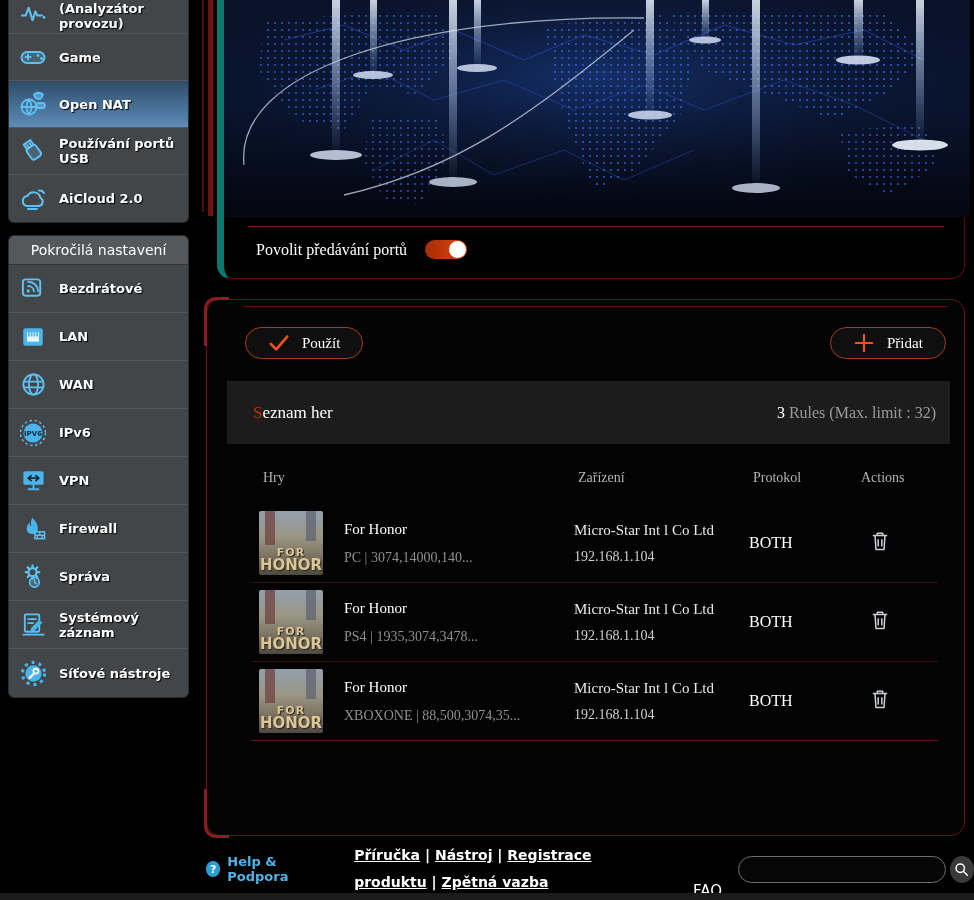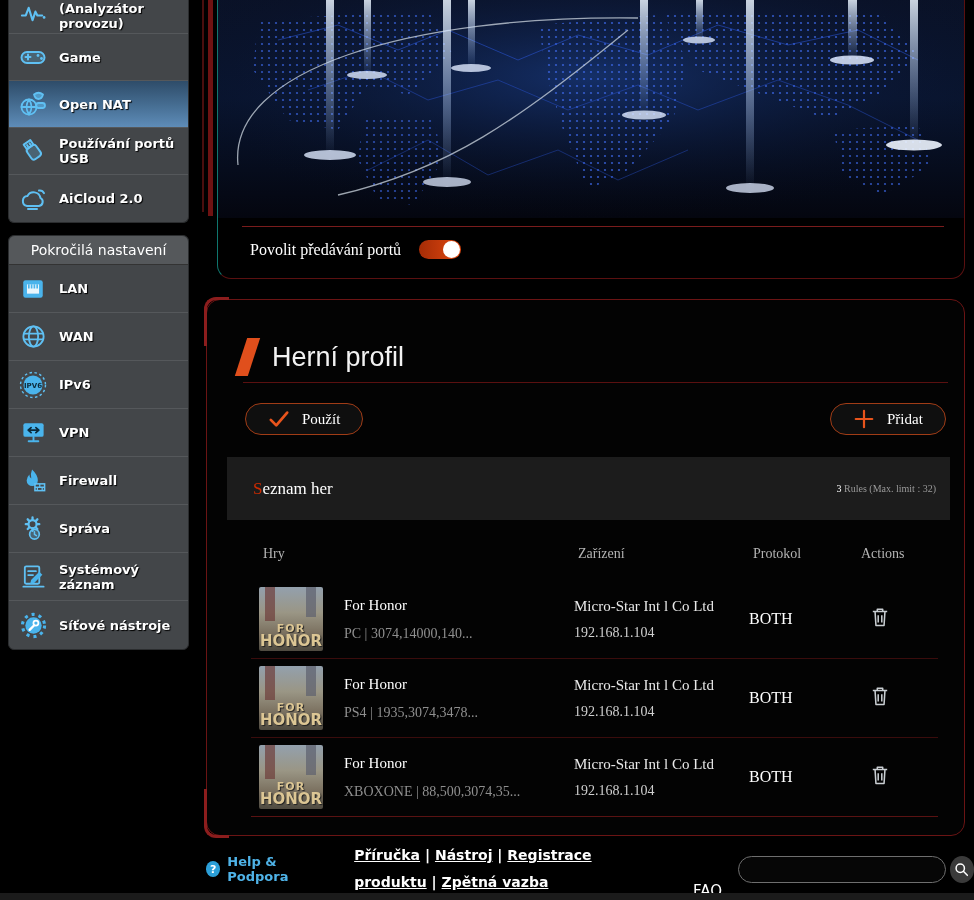--- a/index.html
+++ b/index.html
@@ -20,21 +20,21 @@
               text-shadow:1px 1px 1px #000; }
   .sb-icon { width:34px; min-width:34px; display:flex; justify-content:center; align-items:center; }
   .sb-section-head { background:#55585b; color:#fff; font-size:14px; text-align:center;
                      padding:6px 0; border-radius:6px 6px 0 0; border-bottom:1px solid #333; }
   .adv { margin-top:12px; }
   .adv .sb-item { min-height:48px; }
 
   
   .deco-line { position:absolute; background:#4a0e0e; }
   #panel1 { position:absolute; left:217px; top:0; width:748px; height:279px;
-            border-left:1px solid #0f766e; border-right:1px solid #5a1010; border-bottom:1px solid #5a1010;
+            border-left:7px solid #0f766e; border-right:1px solid #5a1010; border-bottom:1px solid #5a1010;
             border-radius:0 0 14px 14px; background:#000; }
   #map { width:746px; height:218px; display:block; border-radius:0; }
   .red-sep { border-top:1px solid #7a1c1c; margin:8px 20px 0 24px; }
   .toggle-row { display:flex; align-items:center; gap:18px; padding:13px 0 0 32px; }
   .toggle-label { color:#fff; font-size:16px; }
   .toggle { width:42px; height:19px; border-radius:10px; background:linear-gradient(90deg,#a52c06,#e04810);
             position:relative; cursor:pointer; }
   .toggle .knob { position:absolute; right:1px; top:1px; width:17px; height:17px; border-radius:50%; background:#fff; }
 
   #panel2 { position:absolute; left:206px; top:299px; width:759px; height:537px;
@@ -51,21 +51,21 @@
 
   .btn-row { display:flex; justify-content:space-between; padding:20px 18px 0 38px; }
   .pill-btn { display:flex; align-items:center; gap:12px; min-width:116px; height:32px;
               padding:0 22px; background:#0f0f0f; border:1px solid #a03c16; border-radius:22px;
               color:#fff; font-size:15px; font-family:"Liberation Serif", serif; cursor:pointer; }
 
   .list-bar { margin:22px 14px 0 20px; height:63px; background:#1c1c1c;
               display:flex; align-items:center; justify-content:space-between; padding:0 14px 0 26px; }
   .list-title { color:#fff; font-size:17px; }
   .list-title .red { color:#cc2b00; }
-  .rules { color:#9a9a9a; font-size:10px;text-align:right; }
+  .rules { color:#9a9a9a; font-size:16px;text-align:right; }
   .rules .count { color:#fff; }
 
   .gtable { margin:0 26px 0 44px; }
   .g-head { display:grid; grid-template-columns:315px 175px 108px 90px;
             color:#b3b3b3; font-size:14px; padding:26px 0 18px 12px; }
   .g-row { display:grid; grid-template-columns:85px 230px 175px 108px 90px;
            align-items:center; padding:7px 0 7px 8px; border-bottom:1px solid #3a0c0c; }
   .g-row.last { border-bottom:1px solid #5a1212; }
   .thumb { width:64px; height:64px; border-radius:2px; overflow:hidden; position:relative;
            background:linear-gradient(180deg,#93a0ad 0%,#9a9685 40%,#7d7362 70%,#4e4a40 100%); }
@@ -160,20 +160,30 @@
               <path d="M9 24h9"></path>
             </svg>
         </span>
         <span class="sb-label">AiCloud 2.0</span>
       </div>
     </div>
 
     <div class="sb-block adv">
       <div class="sb-section-head">Pokročilá nastavení</div>
 
+      <div class="sb-item">
+        <span class="sb-icon">
+          <svg class="ic" width="27" height="27" viewBox="0 0 28 28" fill="none" stroke="#5fc0f3" stroke-width="2" stroke-linecap="round" stroke-linejoin="round">
+              <rect x="3" y="4.5" width="18" height="17" rx="3"></rect>
+              <circle cx="8.5" cy="16.5" r="1.6" fill="#5fc0f3" stroke="none"></circle>
+              <path d="M8.5 11.5a6 6 0 016 5.5M8.5 7a10.5 10.5 0 0110.5 10"></path>
+            </svg>
+        </span>
+        <span class="sb-label">Bezdrátové</span>
+      </div>
       <div class="sb-item">
         <span class="sb-icon">
           <svg class="ic" width="26" height="26" viewBox="0 0 28 28">
               <rect x="3.5" y="4.5" width="21" height="19" rx="2.5" fill="#4ab4ec"></rect>
               <rect x="7.5" y="9" width="13" height="10" fill="#e9f6fd"></rect>
               <path d="M9.5 9v4.5M12.5 9v4.5M15.5 9v4.5M18.5 9v4.5" stroke="#4ab4ec" stroke-width="1.8"></path>
             </svg>
         </span>
         <span class="sb-label">LAN</span>
       </div>
@@ -315,24 +325,20 @@
     <div class="red-sep"></div>
     <div class="toggle-row">
       <span class="toggle-label">Povolit předávání portů</span>
       <div class="toggle">
         <div class="knob"></div>
       </div>
     </div>
   </section>
 
   <section id="panel2">
-    <div class="title-row">
-      <div class="slash"></div>
-      <h1 class="panel-title">Herní profil</h1>
-    </div>
     <div class="title-underline"></div>
 
     <div class="btn-row">
       <button class="pill-btn">
         <span>
           <svg class="ic" width="22" height="20" viewBox="0 0 24 22" fill="none" stroke="#e8541c" stroke-width="3" stroke-linecap="round" stroke-linejoin="round">
               <path d="M3 12l6 6L21 4"></path>
             </svg>
         </span>
         <span>Použít</span>

